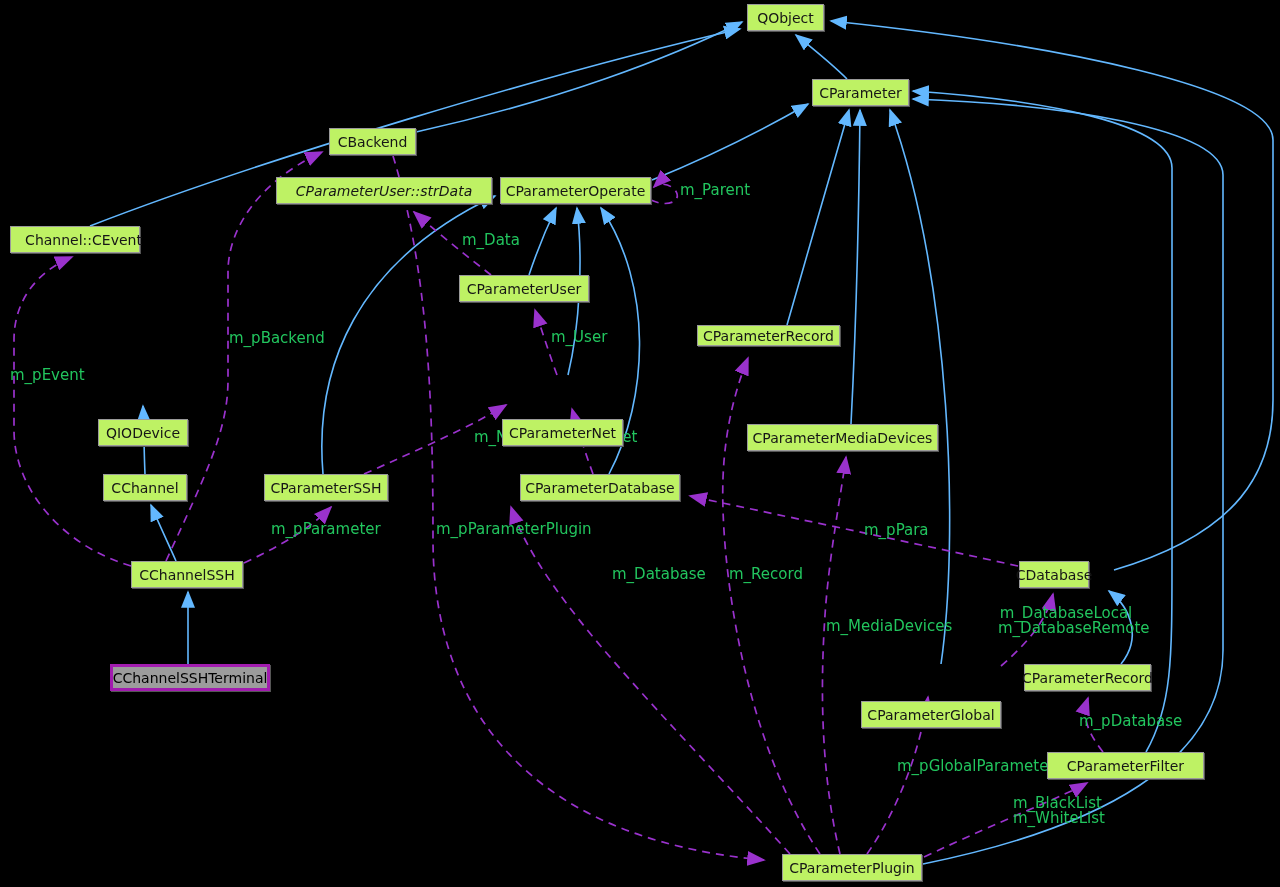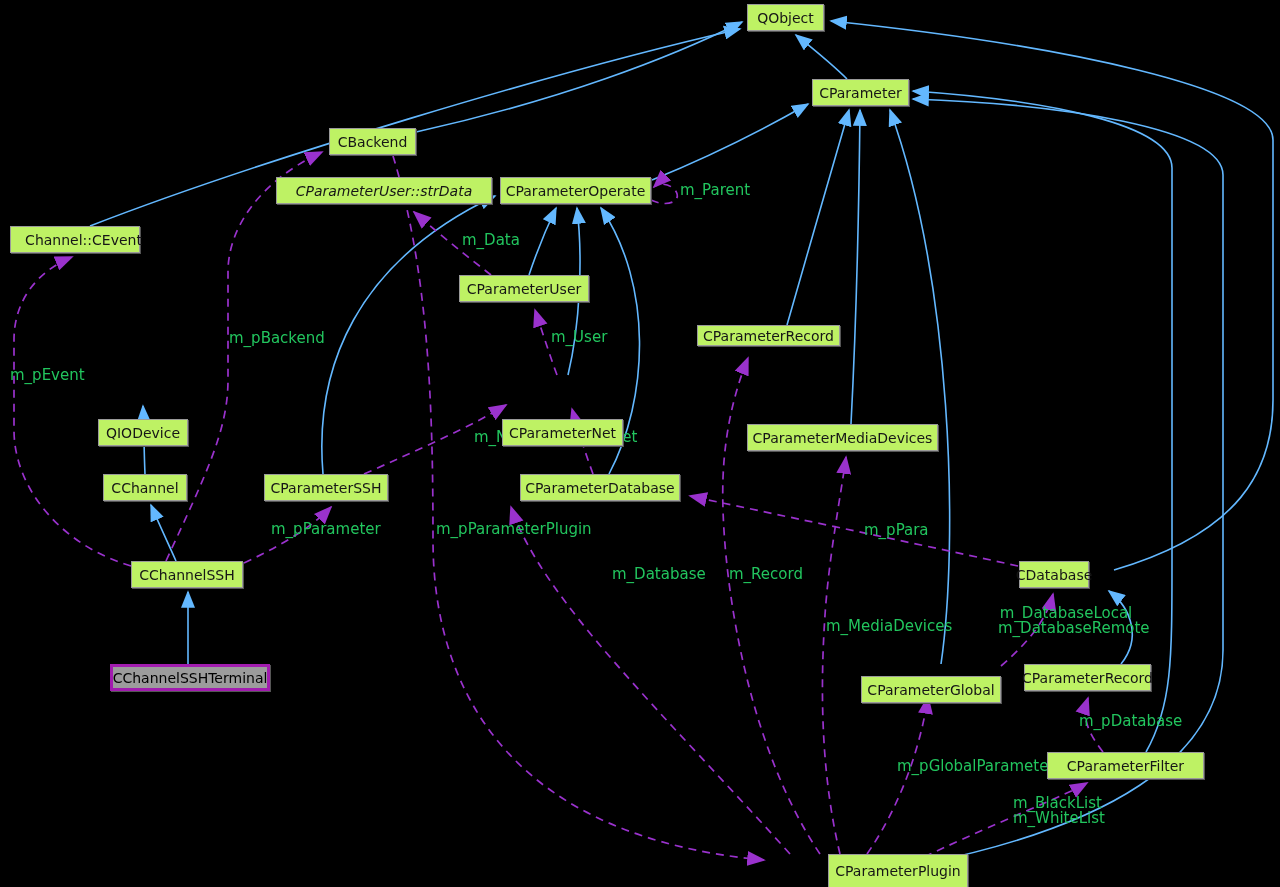--- a/index.html
+++ b/index.html
@@ -98,19 +98,19 @@
       <div class="node" style="left: 459px; top: 275px; width: 130px; height: 27px;">CParameterUser</div>
       <div class="node" style="left: 697px; top: 325px; width: 143px; height: 21px;">CParameterRecord</div>
       <div class="node" style="left: 98px; top: 375px; width: 90px; height: 27px; margin-top: 44px;">QIODevice</div>
       <div class="node" style="left: 502px; top: 375px; width: 121px; height: 27px; margin-top: 44px;">CParameterNet</div>
       <div class="node" style="left: 747px; top: 424px; width: 191px; height: 27px;">CParameterMediaDevices</div>
       <div class="node" style="left: 103px; top: 474px; width: 84px; height: 27px;">CChannel</div>
       <div class="node" style="left: 264px; top: 474px; width: 124px; height: 27px;">CParameterSSH</div>
       <div class="node" style="left: 520px; top: 474px; width: 160px; height: 27px;">CParameterDatabase</div>
       <div class="node" style="left: 1019px; top: 561px; width: 70px; height: 27px;">CDatabase</div>
       <div class="node" style="left: 131px; top: 561px; width: 112px; height: 27px;">CChannelSSH</div>
-      <div class="node" style="left: 861px; top: 676px; width: 140px; height: 27px;">CParameterGlobal</div>
+      <div class="node" style="left: 861px; top: 701px; width: 140px; height: 27px;">CParameterGlobal</div>
       <div class="node" style="left: 1024px; top: 664px; width: 127px; height: 27px;">CParameterRecord</div>
       <div class="node highlight" style="left: 110px; top: 664px; width: 160px; height: 27px;">CChannelSSHTerminal</div>
       <div class="node" style="left: 1047px; top: 752px; width: 157px; height: 27px;">CParameterFilter</div>
-      <div class="node" style="left: 782px; top: 854px; width: 140px; height: 34px; margin-left: 46px;">CParameterPlugin</div>
+      <div class="node" style="left: 782px; top: 854px; width: 140px; height: 27px;">CParameterPlugin</div>
     </div>
 </div>
 
 </body></html>

